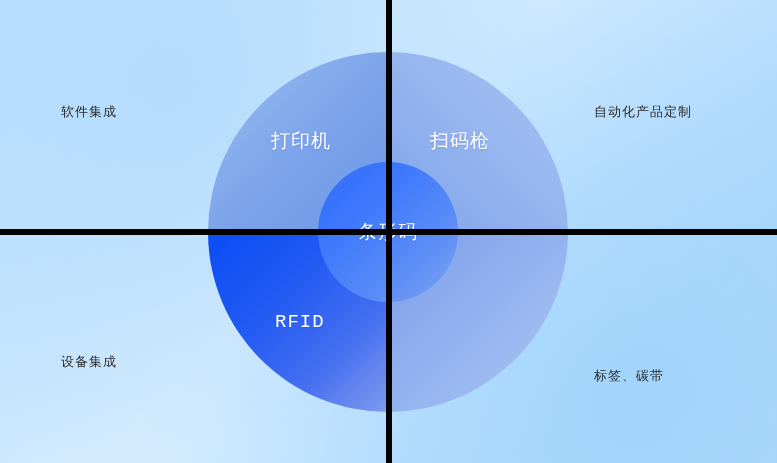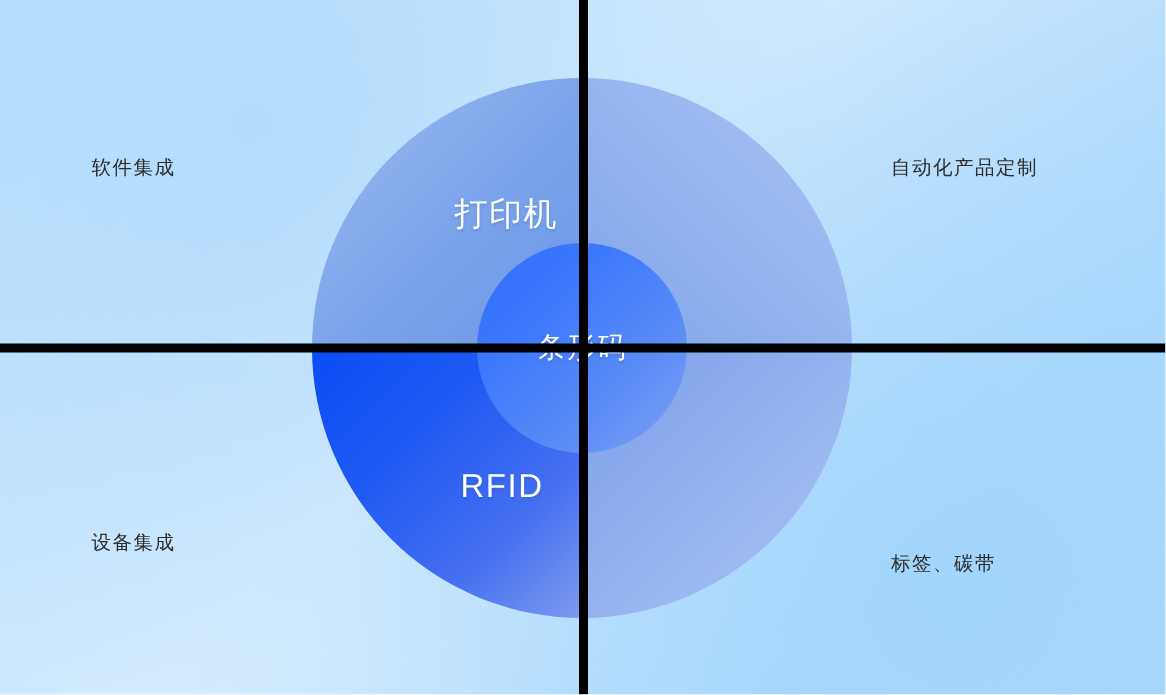--- a/index.html
+++ b/index.html
@@ -84,46 +84,45 @@
     top: 229px;
     width: 777px;
     height: 6px;
     background: #000000;
   }
 
   
   .inner-label {
     position: absolute;
     color: #ffffff;
-    font-size: 22px;
+    font-size: 19px;
     letter-spacing: 1px;
     white-space: nowrap;
     text-shadow: 0 1px 2px rgba(20,50,140,0.18);
-    margin-left: 32px;
   }
   .center-label {
     color: #ffffff;
     font-size: 19px;
     letter-spacing: 1px;
     white-space: nowrap;
     text-shadow: 0 1px 2px rgba(20,50,140,0.18);
   }
 
   .outer-label {
     position: absolute;
     color: #2b2b2b;
     font-size: 13px;
     letter-spacing: 1px;
     white-space: nowrap;
   }
 
   
   .lbl-printer  { left: 271px; top: 128px; }
   .lbl-scanner  { left: 430px; top: 128px; }
-  .lbl-rfid     { left: 275px; top: 311px; }
+  .lbl-rfid     { left: 275px; top: 311px; font-family: Liberation Mono, monospace; }
   .lbl-rental   { left: 430px; top: 311px; }
 
   
   .lbl-software { left: 61px;  top: 103px; }
   .lbl-auto     { left: 594px; top: 103px; }
   .lbl-device   { left: 61px;  top: 353px; }
   .lbl-media    { left: 594px; top: 353px; margin-top: 14px; }
 </style>
 </head>
 <body>
@@ -140,20 +139,21 @@
 
     <div class="center-circle">
       <span class="center-label">条形码</span>
     </div>
   </div>
 
   <div class="axis-v"></div>
   <div class="axis-h"></div>
 
   <span class="inner-label lbl-printer">打印机</span>
+  <span class="inner-label lbl-scanner">扫码枪</span>
   <span class="inner-label lbl-rfid">RFID</span>
 
   <span class="outer-label lbl-software">软件集成</span>
   <span class="outer-label lbl-device">设备集成</span>
   <span class="outer-label lbl-auto">自动化产品定制</span>
   <span class="outer-label lbl-media">标签、碳带</span>
 
 </div>
 
 </body></html>

